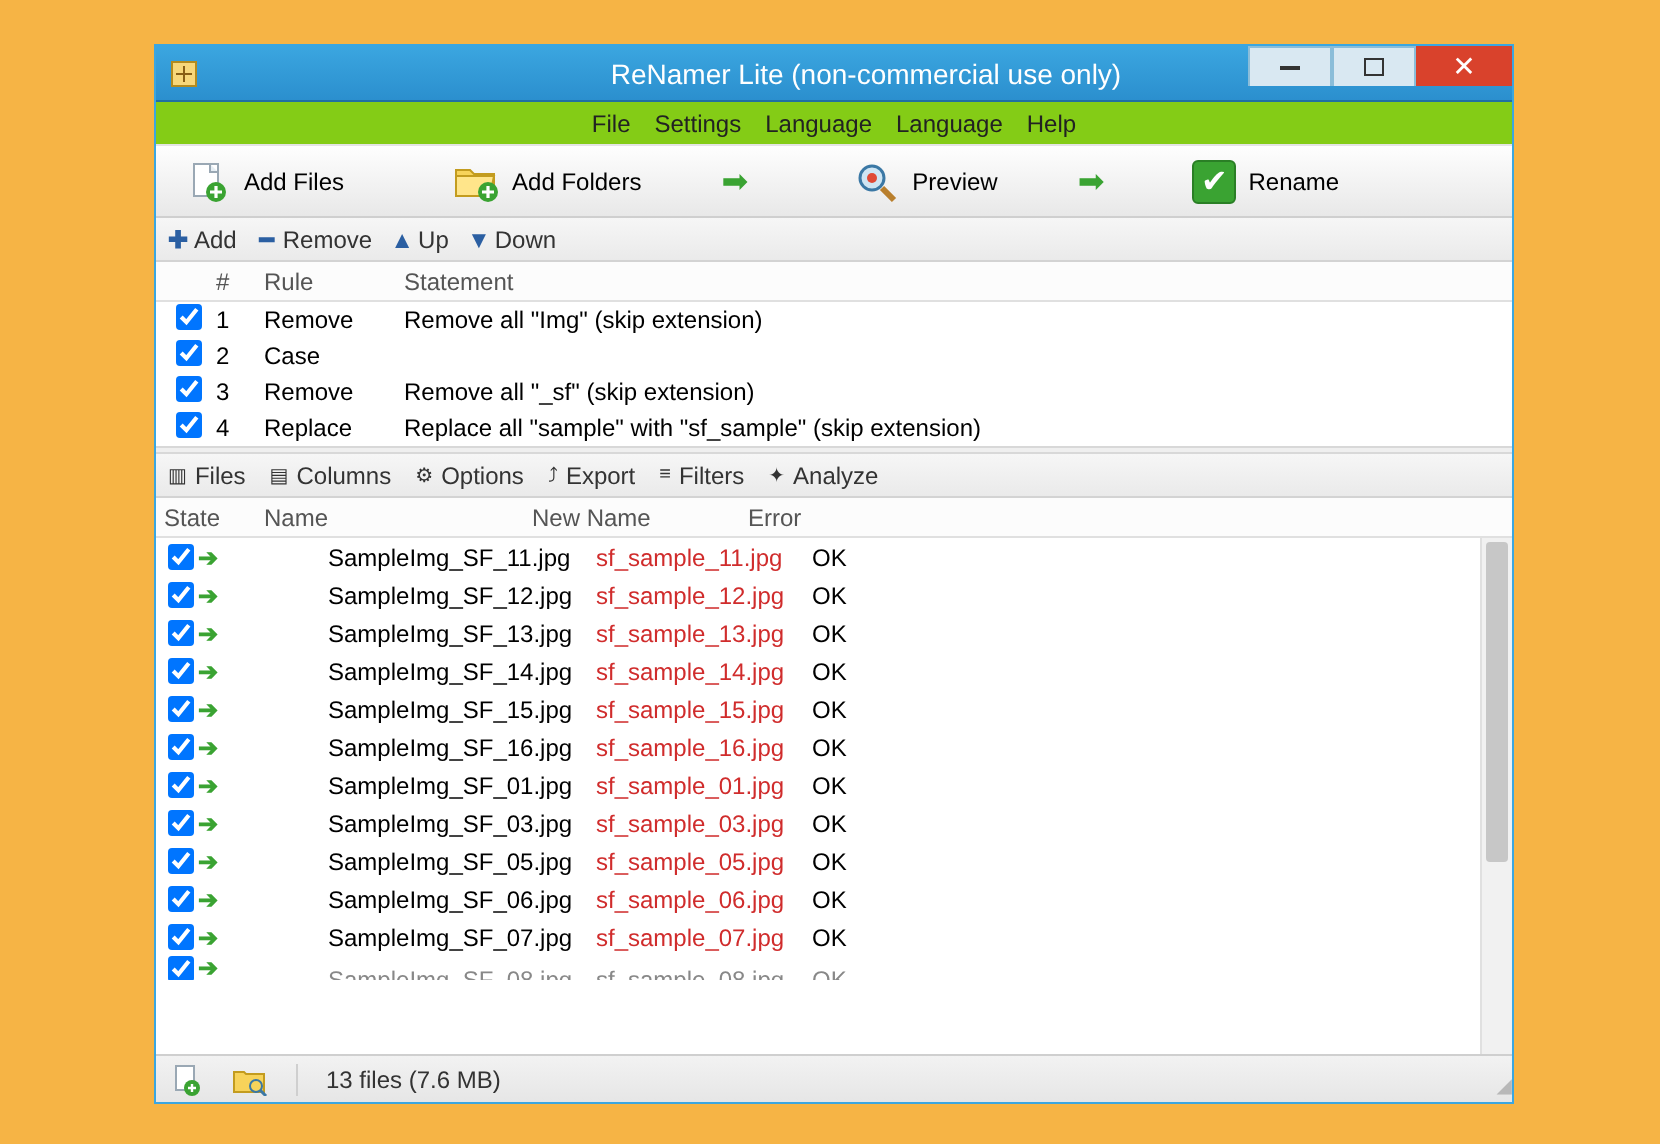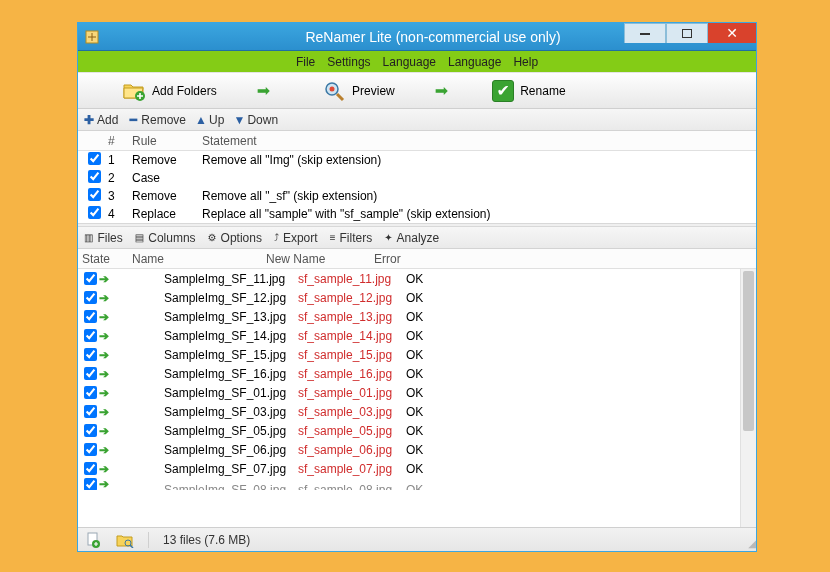--- a/index.html
+++ b/index.html
@@ -172,20 +172,31 @@
 
   <div class="menubar">
     <span>File</span>
     <span>Settings</span>
     <span>Language</span>
     <span>Language</span>
     <span>Help</span>
   </div>
 
   <div class="toolbar">
+    <div class="tbtn">
+      <span class="ticon">
+        <svg width="22" height="22" viewBox="0 0 22 22">
+            <rect x="4" y="2" width="12" height="16" fill="#fff" stroke="#9aa8b4"></rect>
+            <path d="M12 2v4h4" fill="#e6eef4" stroke="#9aa8b4"></path>
+            <circle cx="15" cy="16" r="5" fill="#3aa332"></circle>
+            <path d="M15 13v6M12 16h6" stroke="#fff" stroke-width="1.6"></path>
+          </svg>
+      </span>
+      <span>Add Files</span>
+    </div>
     <div style="flex:0 0 18px"></div>
     <div class="tbtn">
       <span class="ticon">
         <svg width="24" height="22" viewBox="0 0 24 22">
             <path d="M2 5h7l2 2h10v11H2z" fill="#f7d35a" stroke="#c39c1f"></path>
             <path d="M2 8h19l-2 10H2z" fill="#ffe58a" stroke="#c39c1f"></path>
             <circle cx="18" cy="16" r="5" fill="#3aa332"></circle>
             <path d="M18 13v6M15 16h6" stroke="#fff" stroke-width="1.6"></path>
           </svg>
       </span>

